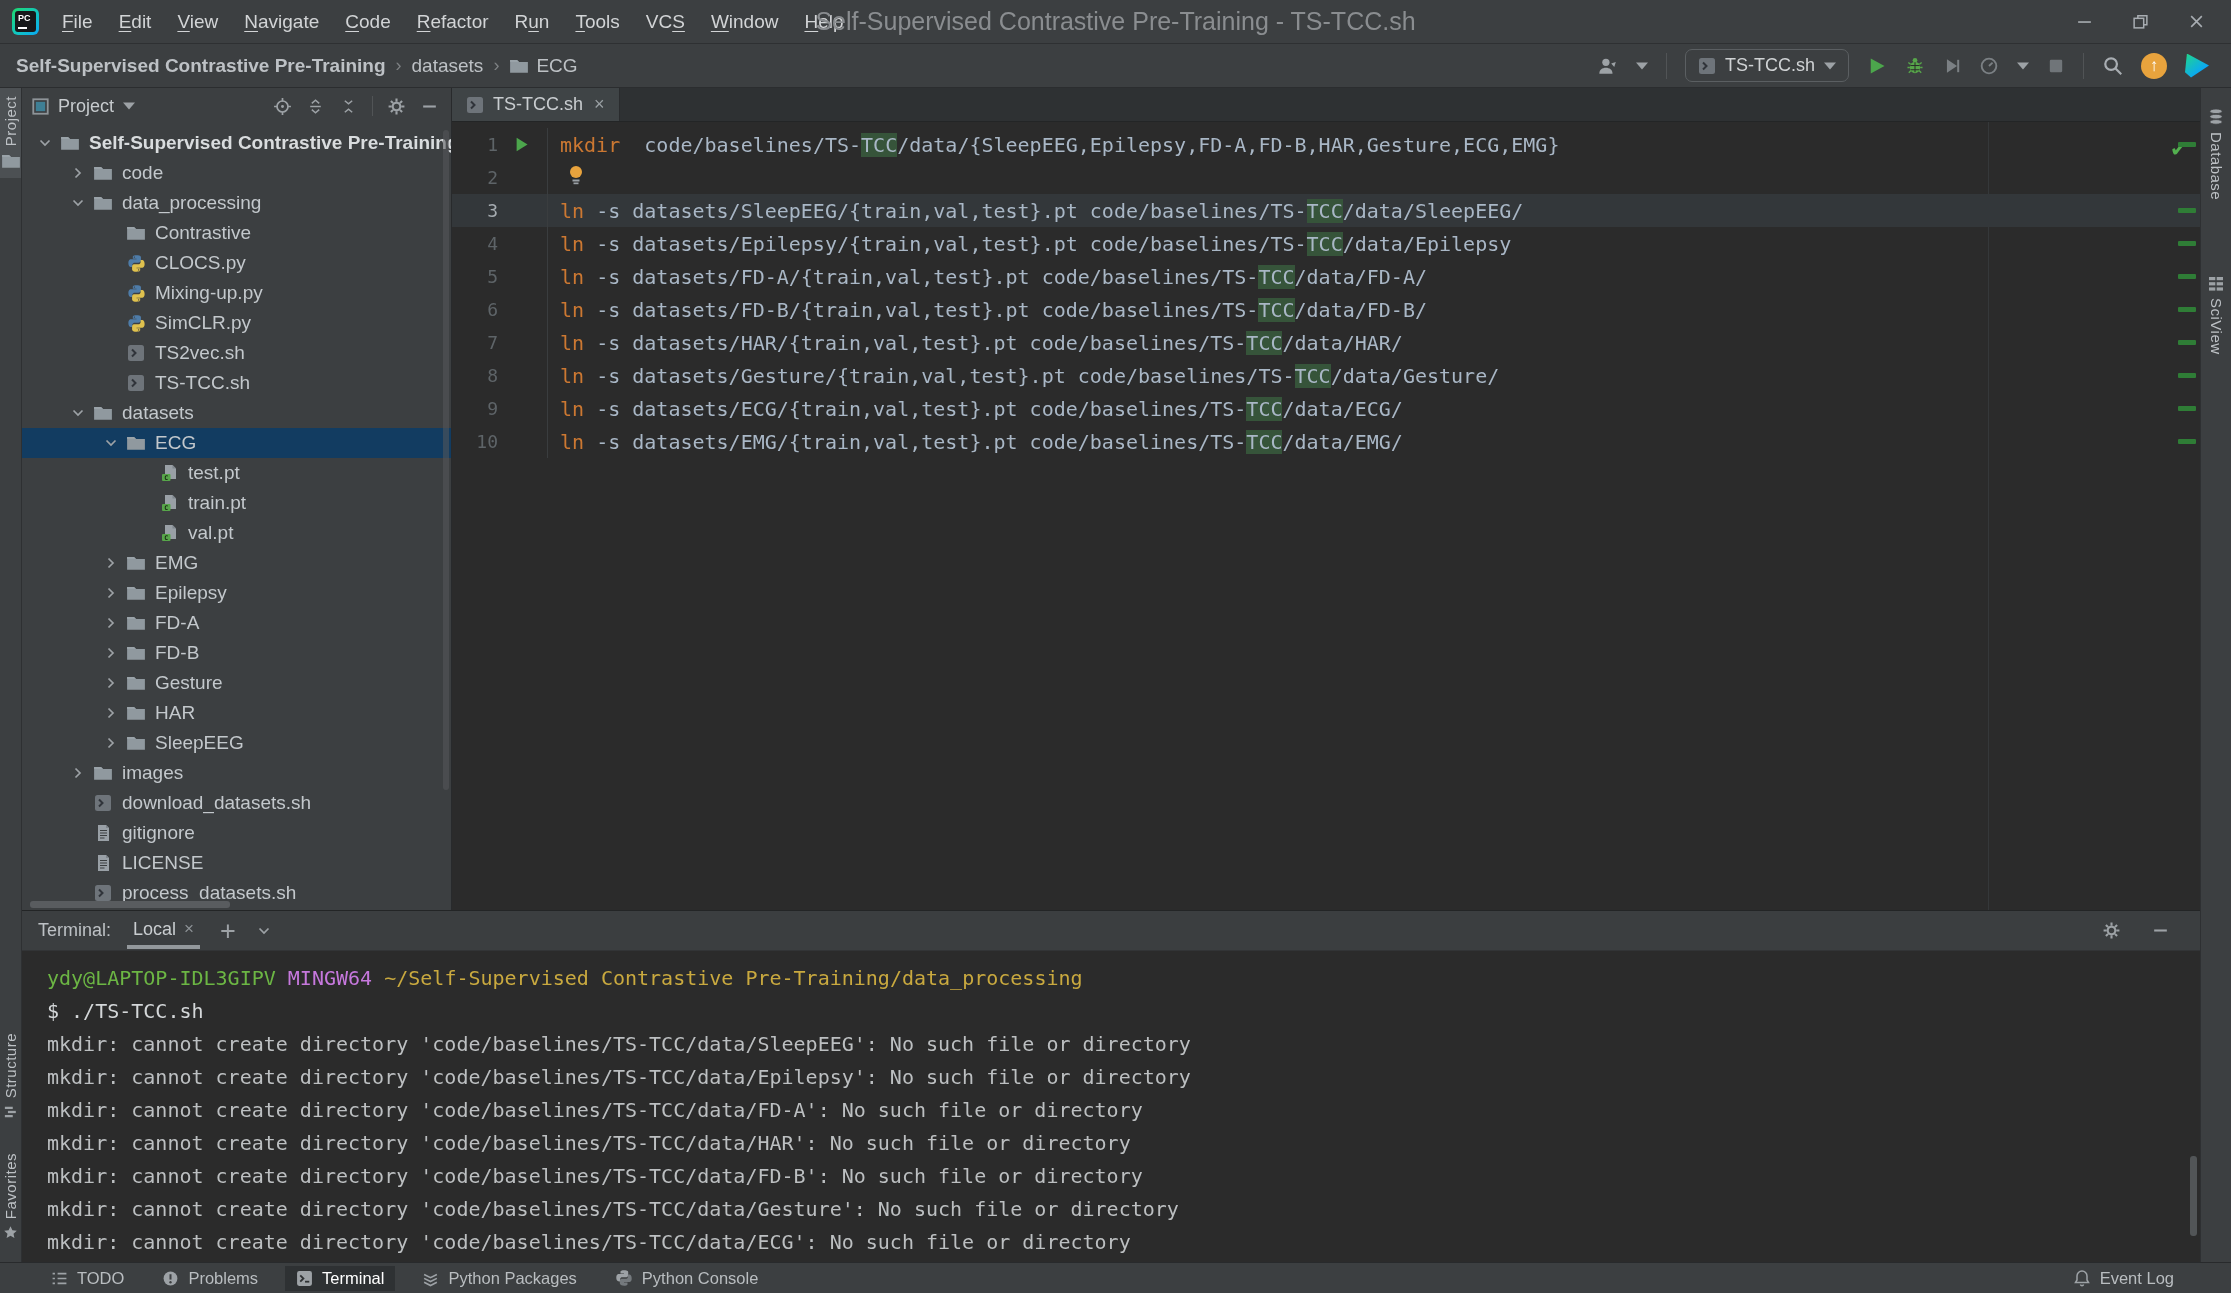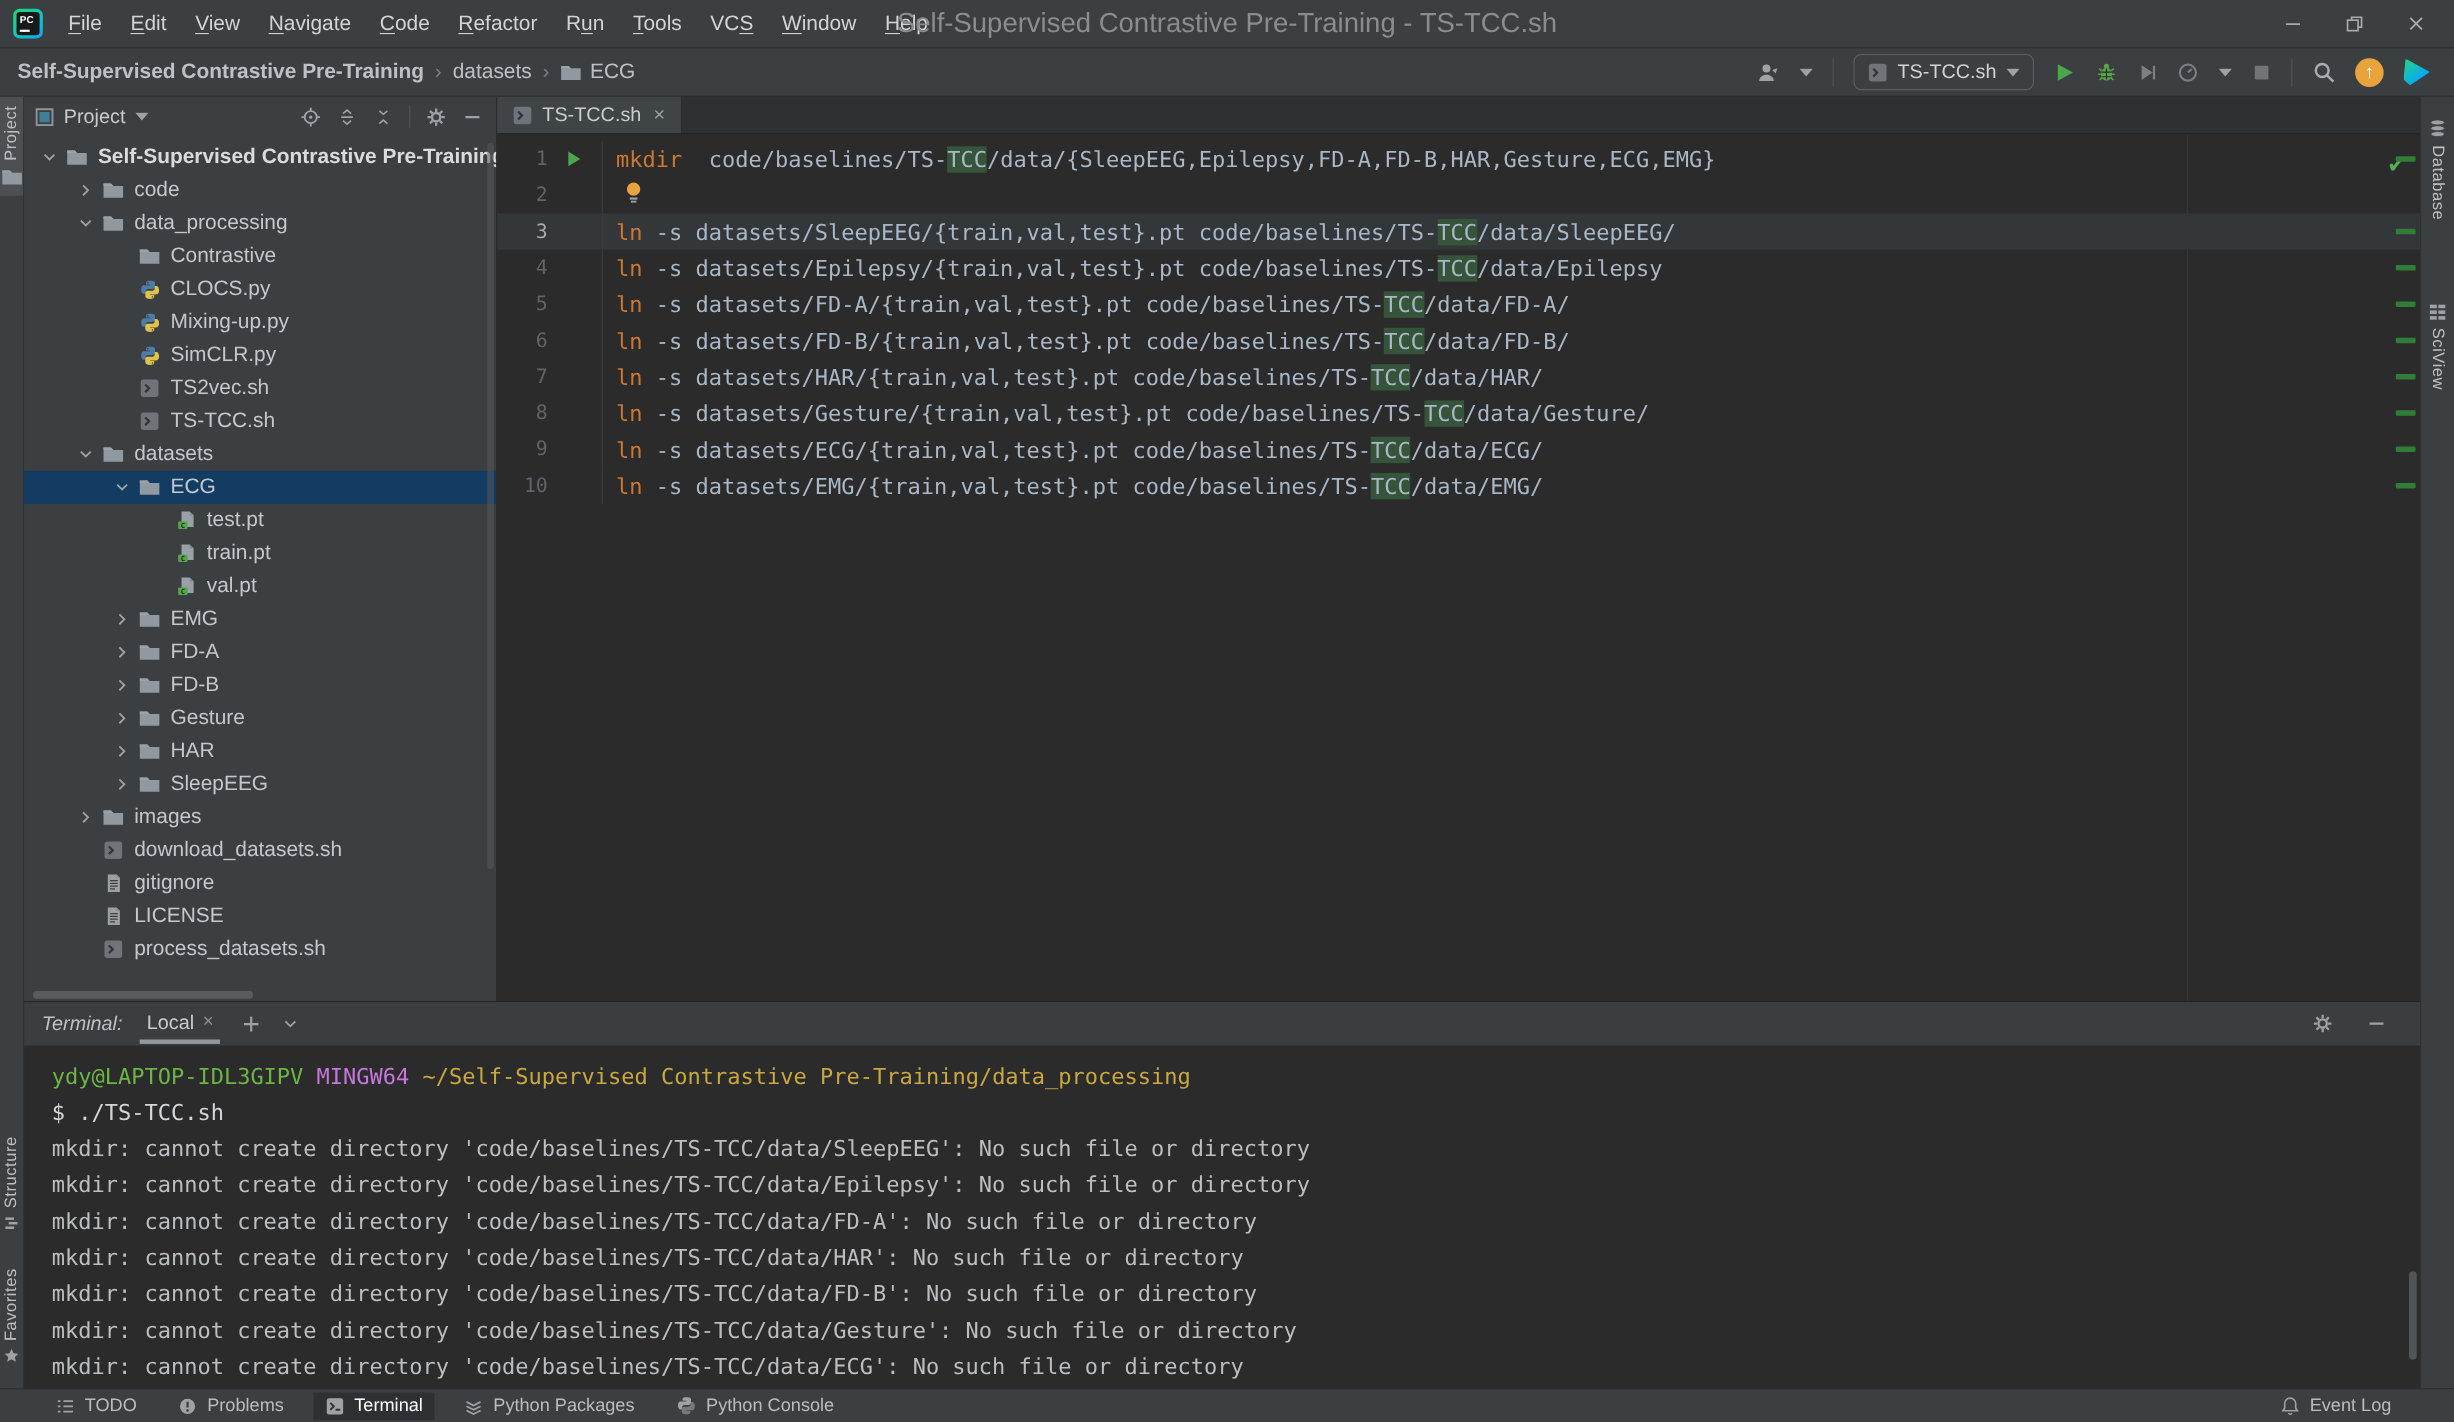--- a/index.html
+++ b/index.html
@@ -97,21 +97,21 @@
   .seg-hl { background:var(--hl-bg,#36543a); color:var(--code-fg,#a9b7c6); }
   .rmargin { position:absolute; top:0; bottom:0; left:1536px; width:1px; background:#35383a; }
   .anno-check { position:absolute; right:14px; top:12px; color:#53b04f; font-size:24px; font-weight:bold;}
   .etick { position:absolute; right:4px; width:18px; height:5px; background:#2f7d36; border-radius:1px;}
 
   
   .terminal { height:352px; flex:0 0 352px; background:#2b2b2b; display:flex; flex-direction:column;
               border-top:1px solid #232526; position:relative;}
   .term-header { height:40px; flex:0 0 40px; background:#3b3e40; display:flex; align-items:center;
                  padding:0 30px 0 16px; gap:16px; border-bottom:1px solid #323436;}
-  .term-label { font-size:18px; color:#bdc1c5;font-style:italic; }
+  .term-label { font-size:18px; color:#bdc1c5; }
   .term-tab { position:relative; display:flex; align-items:center; gap:8px; padding:6px 6px 9px;
               font-size:18px; color:#c9cdd0;}
   .term-tab:after { content:""; position:absolute; left:0; right:0; bottom:0; height:4px; background:#93989c;}
   .term-x { color:#8d9296; font-size:17px; }
   .term-plus { font-size:27px; color:#9da2a6; line-height:20px; padding:0 4px;}
   .term-actions { margin-left:auto; display:flex; align-items:center; gap:30px;}
   .term-body { flex:1; padding:10px 0 0 25px; font-family:"DejaVu Sans Mono", monospace;
                font-size:20px; overflow:hidden;}
   .term-line { height:33px; white-space:pre; display:flex; align-items:center;}
   .tseg-tgreen { color:var(--t-green,#6cb644); }
@@ -531,20 +531,34 @@
                     <path d="M5.5 3.5L10 8l-4.5 4.5" fill="none" stroke="#9da2a6" stroke-width="1.7"></path>
                   </svg>
                 </span>
                 <span class="ticon">
                   <svg viewBox="0 0 18 16" width="20" height="18">
                     <path d="M1 2.5h6.2l1.8 2H17V14H1z" fill="#90999f"></path>
                     <path d="M1 2.5h6.2l1.8 2H1z" fill="#9aa3a9"></path>
                   </svg>
                 </span>
                 <span class="tlabel">EMG</span>
+              </div>
+              <div class="tree-row" style="padding-left: 76px;">
+                <span class="chev">
+                  <svg viewBox="0 0 16 16" width="16" height="16">
+                    <path d="M5.5 3.5L10 8l-4.5 4.5" fill="none" stroke="#9da2a6" stroke-width="1.7"></path>
+                  </svg>
+                </span>
+                <span class="ticon">
+                  <svg viewBox="0 0 18 16" width="20" height="18">
+                    <path d="M1 2.5h6.2l1.8 2H17V14H1z" fill="#90999f"></path>
+                    <path d="M1 2.5h6.2l1.8 2H1z" fill="#9aa3a9"></path>
+                  </svg>
+                </span>
+                <span class="tlabel">Epilepsy</span>
               </div>
               <div class="tree-row" style="padding-left: 76px;">
                 <span class="chev">
                   <svg viewBox="0 0 16 16" width="16" height="16">
                     <path d="M5.5 3.5L10 8l-4.5 4.5" fill="none" stroke="#9da2a6" stroke-width="1.7"></path>
                   </svg>
                 </span>
                 <span class="ticon">
                   <svg viewBox="0 0 18 16" width="20" height="18">
                     <path d="M1 2.5h6.2l1.8 2H17V14H1z" fill="#90999f"></path>

